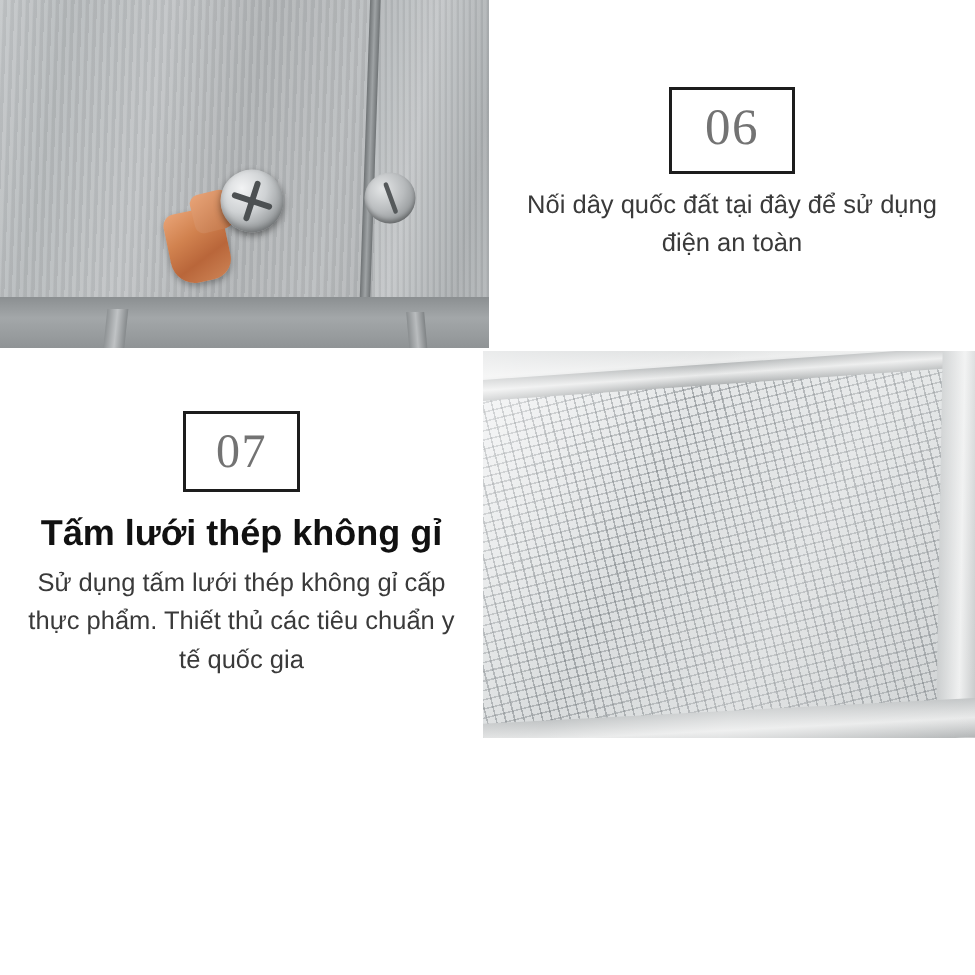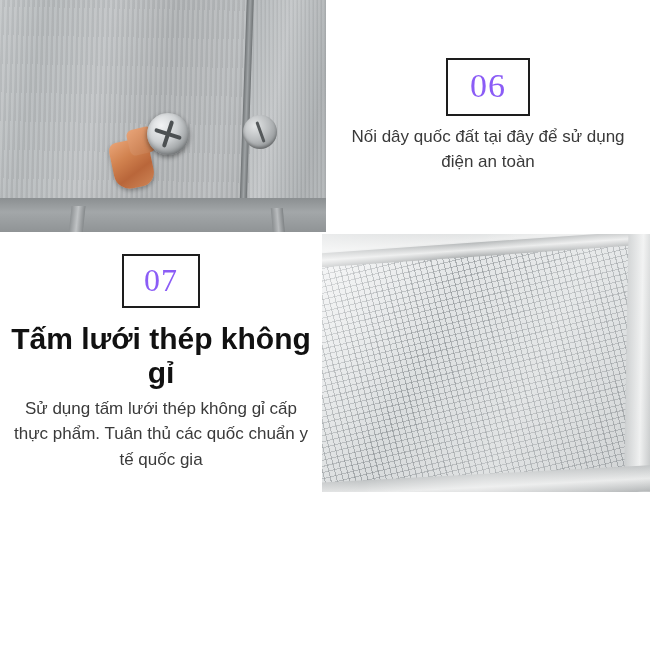--- a/index.html
+++ b/index.html
@@ -87,41 +87,41 @@
     content:""; position:absolute; left:50%; top:6px; width:3px; height:22px; margin-left:-1.5px;
     background:#55595b; transform:rotate(-20deg); border-radius:2px;
   }
 
   .text-a {
     width:324px; height:232px; background:#fff;
     display:flex; flex-direction:column; align-items:center; justify-content:center;
     padding: 0 14px;
   }
   .numbox {
-    border:2px solid #1d1d1d; color:#8b5cf6;
+    border:2px solid #1d1d1d; color:#737373;
     font-size:34px; line-height:1; font-weight:400;
     padding: 9px 22px 11px; letter-spacing:1px;
     font-family: "Liberation Serif", serif;
   }
   .heading {
     font-size:23px; font-weight:bold; color:#111; margin-top:16px; text-align:center;
   }
   .sub {
     font-size:17px; color:#3a3a3a; text-align:center; line-height:1.5; margin-top:8px;
   }
 
   
   .row2 { position:absolute; top:234px; left:0; width:650px; height:258px; display:flex; }
   .text-b {
     width:322px; height:258px; background:#fff;
     display:flex; flex-direction:column; align-items:center; justify-content:center;
     padding: 0 10px;
   }
   .text-b .numbox{ padding: 8px 20px 10px; font-size:32px; }
-  .text-b .heading{ font-size:30px; margin-top:14px;text-align:center; }
+  .text-b .heading{ font-size:24px; margin-top:14px;text-align:center; }
   .text-b .sub{ font-size:17px; margin-top:6px; }
 
   .photo-b {
     position:relative; width:328px; height:258px; overflow:hidden;
     background: linear-gradient(160deg,#e7e9ea 0%, #d9dcdd 40%, #cdd0d1 100%);
   }
   .pb-mesh{
     position:absolute; left:-40px; top:-30px; width:430px; height:330px;
     background:
       repeating-linear-gradient(76deg, rgba(120,126,130,0.55) 0px, rgba(120,126,130,0.55) 1px, rgba(255,255,255,0.0) 1px, rgba(255,255,255,0.0) 6px),
@@ -181,21 +181,21 @@
       <div class="sub">Nối dây quốc đất tại đây để sử dụng điện an toàn</div>
     </div>
 
   </div>
 
   <div class="row2">
 
     <div class="text-b">
       <div class="numbox">07</div>
       <div class="heading">Tấm lưới thép không gỉ</div>
-      <div class="sub">Sử dụng tấm lưới thép không gỉ cấp thực phẩm. Tuân thủ các quốc chuẩn y tế quốc gia</div>
+      <div class="sub">Sử dụng tấm lưới thép không gỉ cấp thực phẩm. Thiết thủ các tiêu chuẩn y tế quốc gia</div>
     </div>
 
     <div class="photo-b">
       <div class="pb-mesh"></div>
       <div class="pb-topedge"></div>
       <div class="pb-rail"></div>
       <div class="pb-rightrail"></div>
       <div class="pb-bottomrail"></div>
       <div class="pb-sheen"></div>
     </div>

